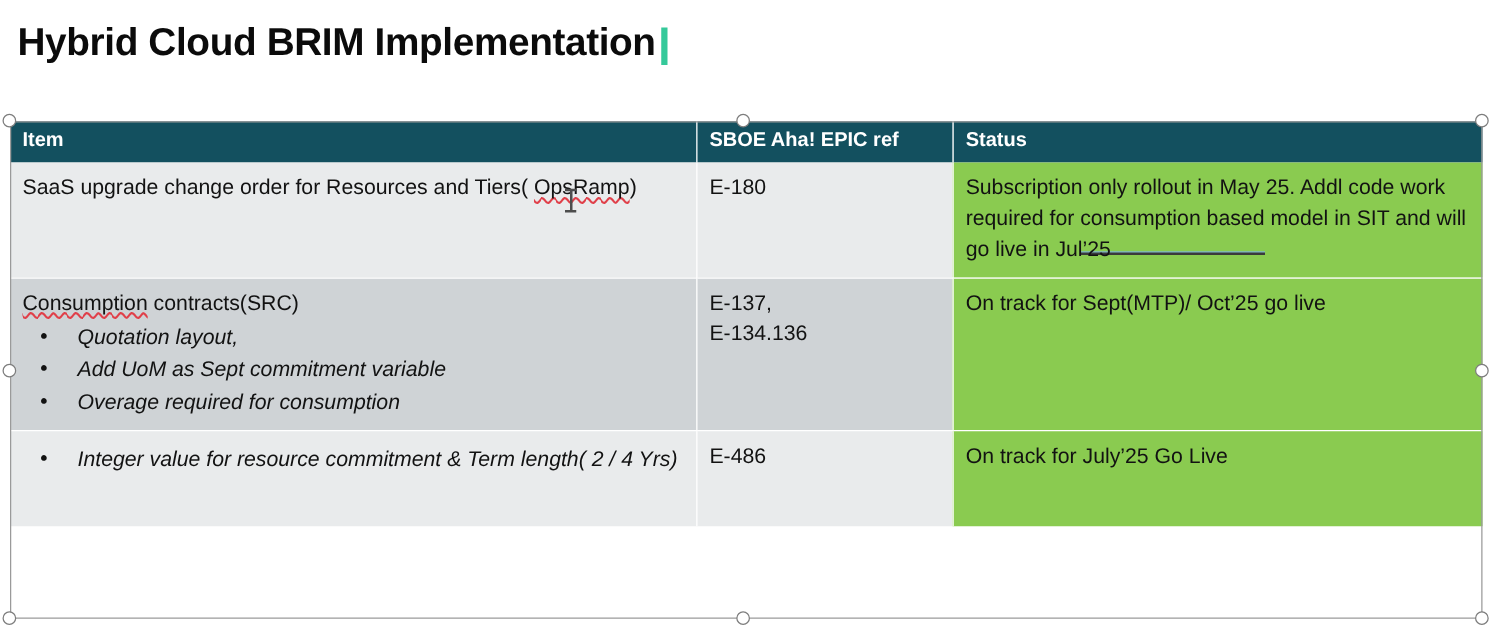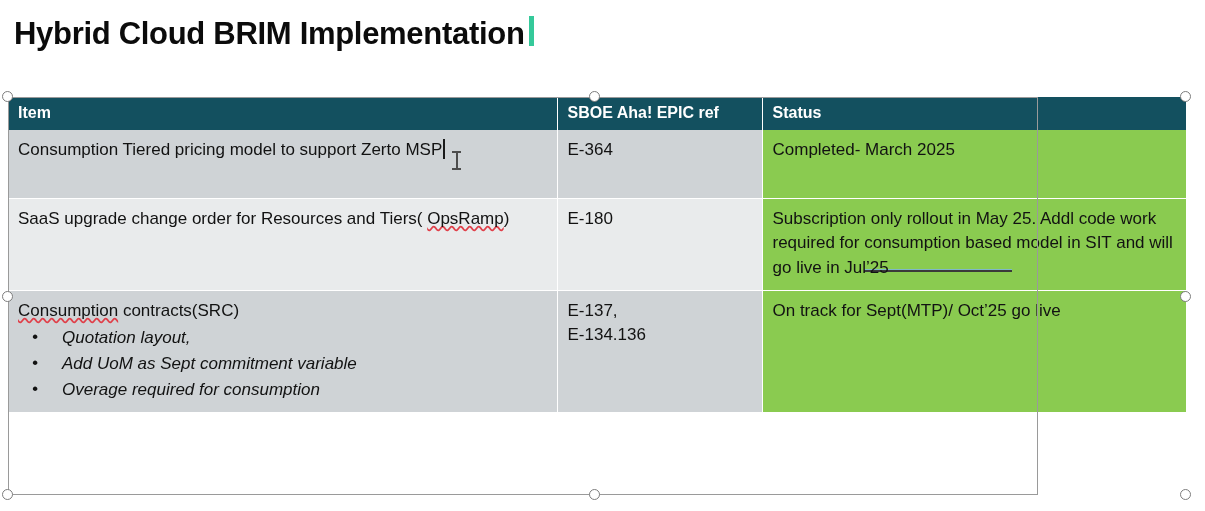--- a/index.html
+++ b/index.html
@@ -20,40 +20,40 @@
   
   .slide-title {
     position: absolute;
     left: 14px;
     top: 16px;
     font-size: 31px;
     font-weight: bold;
     letter-spacing: -0.3px;
     white-space: nowrap;
     display: flex;
-    align-items: flex-start;
+    align-items: flex-end;
     color: #0b0b0b;
   }
   .title-main { }
   .title-sep {
     display: inline-block;
     width: 5px;
     height: 30px;
     background: #35c99a;
     margin: 0 9px 0 4px;
     flex: 0 0 auto;
   }
   .title-sub { }
 
   
   .table-wrap {
     position: absolute;
     left: 8px;
     top: 97px;
-    width: 1030px;
+    width: 1178px;
     height: 398px;
   }
   .sel-outline {
     position: absolute;
     left: 0;
     top: 0;
     right: 0;
     bottom: 0;
     border: 1px solid #9a9a9a;
     pointer-events: none;
@@ -213,31 +213,20 @@
     </colgroup>
     <thead>
       <tr>
         <th>Item</th>
         <th>SBOE Aha! EPIC ref</th>
         <th>Status</th>
       </tr>
     </thead>
     <tbody>
 
-      <tr class="row-odd r1">
-        <td class="cell-item">
-          <p class="lead-line"><span>Consumption Tiered pricing model to support Zerto MSP</span><span class="text-caret"></span></p>
-        </td>
-        <td class="cell-epic">
-          <div>E-364</div>
-        </td>
-        <td class="cell-status">
-          <span>Completed- March 2025</span>
-        </td>
-      </tr>
 
       <tr class="row-even r2">
         <td class="cell-item">
           <p class="lead-line"><span>SaaS upgrade change order for Resources and Tiers( </span><span class="spell-error">OpsRamp</span><span>)</span></p>
         </td>
         <td class="cell-epic">
           <div>E-180</div>
         </td>
         <td class="cell-status">
           <span>Subscription only rollout in May 25. Addl code work required for </span><span class="grammar-underline">consumption based</span><span> model in SIT and will go live in Jul’25</span>
@@ -255,20 +244,33 @@
         </td>
         <td class="cell-epic">
           <div>E-137,</div>
           <div>E-134.136</div>
         </td>
         <td class="cell-status">
           <span>On track for Sept(MTP)/ Oct’25 go live</span>
         </td>
       </tr>
 
+      <tr class="row-even r4">
+        <td class="cell-item">
+          <ul class="bullet-list">
+            <li>Integer value for resource commitment &amp; Term length( 2 / 4 Yrs)</li>
+          </ul>
+        </td>
+        <td class="cell-epic">
+          <div>E-486</div>
+        </td>
+        <td class="cell-status">
+          <span>On track for July’25 Go Live</span>
+        </td>
+      </tr>
 
     </tbody>
   </table>
 
   <div class="sel-outline"></div>
 
   <div class="handle h-tl"></div>
   <div class="handle h-tc"></div>
   <div class="handle h-tr"></div>
   <div class="handle h-ml"></div>

